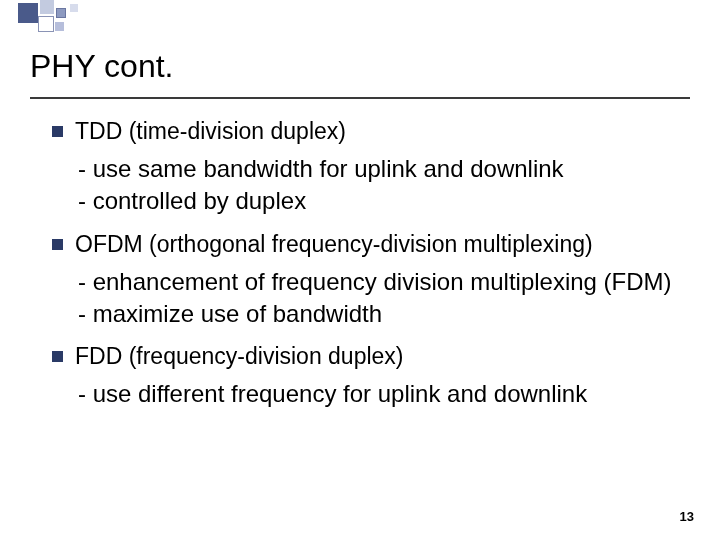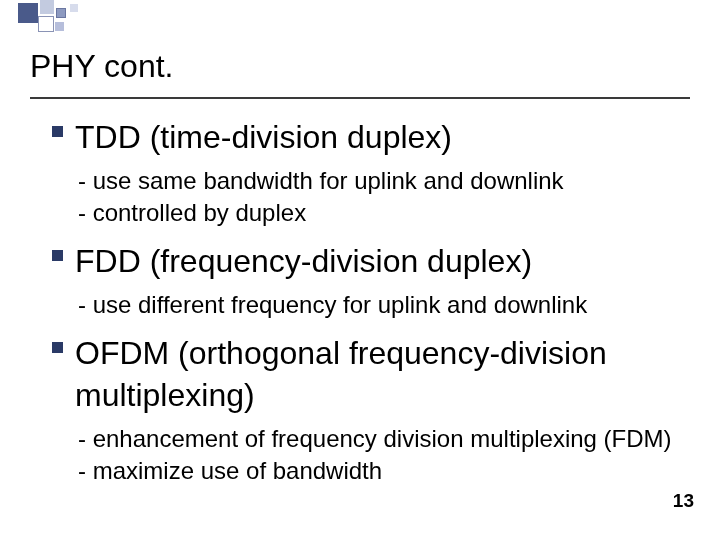--- a/index.html
+++ b/index.html
@@ -53,37 +53,38 @@
     margin-bottom: 6px;
   }
   .bullet-sq {
     width: 11px;
     height: 11px;
     background: #2a3a66;
     margin-top: 9px;
     flex-shrink: 0;
   }
   .item-title {
-    font-size: 32px;
+    font-size: 23px;
     line-height: 1.3;
+    text-align: right;
   }
   .subs {
     margin-left: 26px;
     margin-top: 2px;
     margin-bottom: 12px;
   }
   .sub-line {
     font-size: 24px;
     line-height: 1.35;
   }
   .pagenum {
     position: absolute;
-    bottom: 28px;
+    bottom: 16px;
     right: 26px;
-    font-size: 19px;
+    font-size: 13px;
     font-weight: bold;
   }
 </style>
 </head>
 <body>
 
 <div class="decor">
   <div class="sq" style="left:18px; top:3px; width:20px; height:20px; background:#4a5a8a;"></div>
   <div class="sq" style="left:40px; top:0px; width:14px; height:14px; background:#c3cbe0;"></div>
   <div class="sq" style="left:56px; top:8px; width:10px; height:10px; background:#8d9ac0; border:1px solid #6a76a0;"></div>
@@ -103,32 +104,32 @@
     </div>
     <div class="subs">
       <div class="sub-line">- use same bandwidth for uplink and downlink</div>
       <div class="sub-line">- controlled by duplex</div>
     </div>
   </div>
 
   <div class="item">
     <div class="bullet-row">
       <div class="bullet-sq"></div>
-      <div class="item-title">FDD (frequency-division duplex)</div>
-    </div>
-    <div class="subs">
-      <div class="sub-line">- use different frequency for uplink and downlink</div>
-    </div>
-  </div>
-
-  <div class="item">
-    <div class="bullet-row">
-      <div class="bullet-sq"></div>
       <div class="item-title">OFDM (orthogonal frequency-division multiplexing)</div>
     </div>
     <div class="subs">
       <div class="sub-line">- enhancement of frequency division multiplexing (FDM)</div>
       <div class="sub-line">- maximize use of bandwidth</div>
     </div>
   </div>
+
+  <div class="item">
+    <div class="bullet-row">
+      <div class="bullet-sq"></div>
+      <div class="item-title">FDD (frequency-division duplex)</div>
+    </div>
+    <div class="subs">
+      <div class="sub-line">- use different frequency for uplink and downlink</div>
+    </div>
+  </div>
 </div>
 
 <div class="pagenum">13</div>
 
 </body></html>

